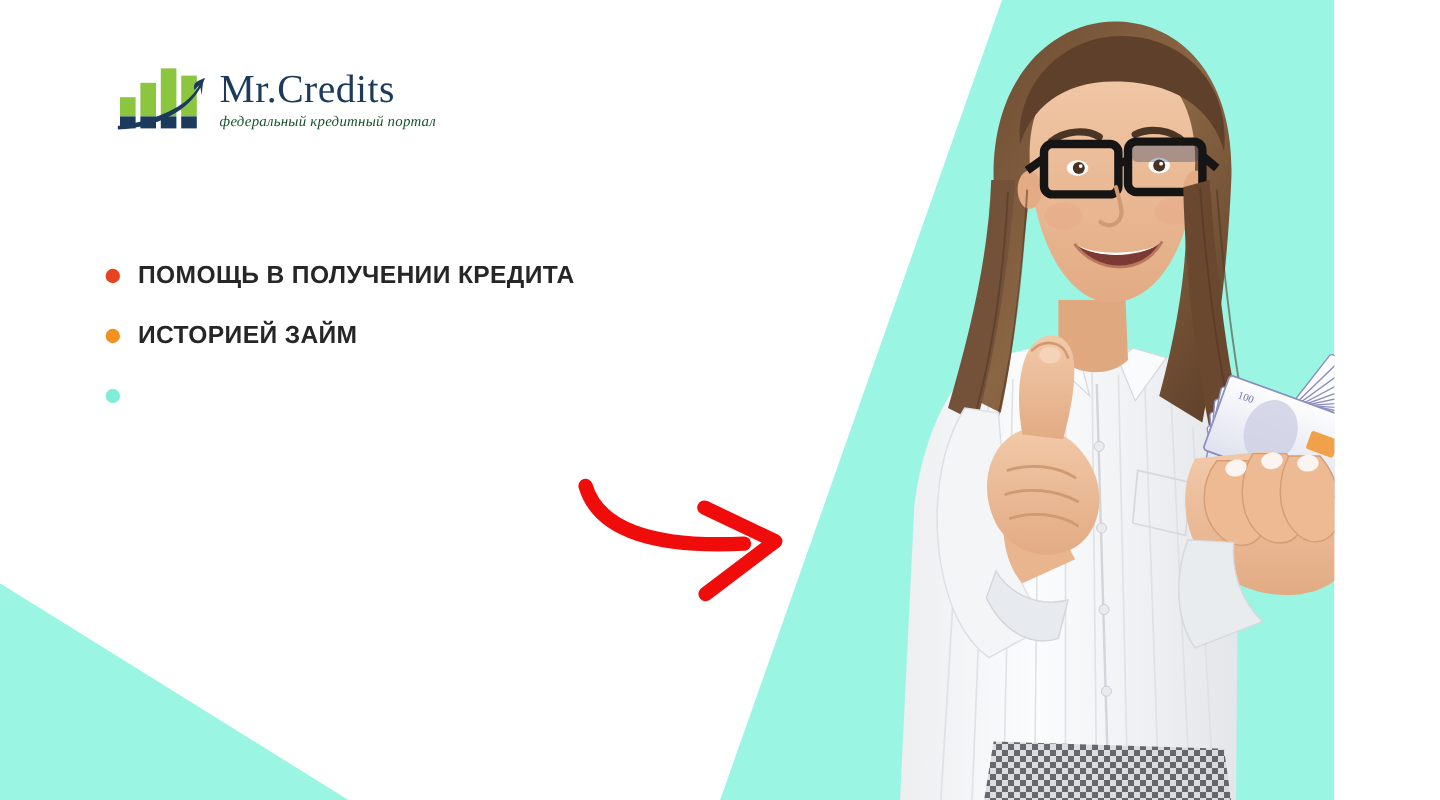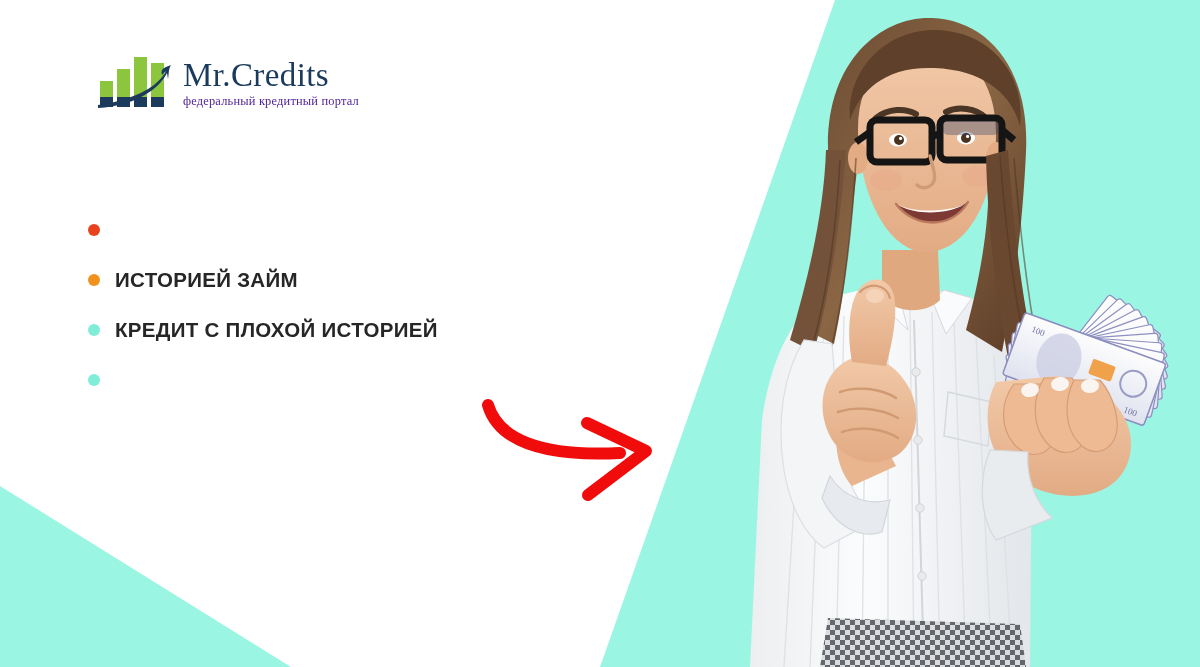--- a/index.html
+++ b/index.html
@@ -4,21 +4,21 @@
 <style>
   * { margin:0; padding:0; box-sizing:border-box; }
   html, body {
     width:1200px; height:667px;
     background:#ffffff;
     font-family:"Liberation Sans", sans-serif;
     overflow:hidden;
   }
   .banner {
     position:relative;
-    width:1200px; height:667px;
+    width:1112px; height:667px;
     background:#ffffff;
     overflow:hidden;
     padding-left:48px;
   }
 
   
   .bg-layer { position:absolute; inset:0; }
   .mint-band {
     position:absolute; inset:0;
     background:#9bf5e3;
@@ -42,23 +42,24 @@
   .logo-title {
     font-family:"Liberation Serif", serif;
     font-size:33px;
     letter-spacing:0.4px;
     color:#1b3a5c;
     line-height:1.0;
     white-space:nowrap;
   }
   .logo-sub {
     font-family:"Liberation Serif", serif;
+    font-style:italic;
     font-size:12.4px;
     letter-spacing:0.2px;
-    color:#4c1d95;
+    color:#14532d;
     line-height:1.1;
     margin-top:3px;
     white-space:nowrap;
   }
 
   
   .bullets {
     position:absolute;
     left:88px; top:205px;
     width:520px;
@@ -128,31 +129,28 @@
     <div class="logo-text">
       <div class="logo-title">Mr.Credits</div>
       <div class="logo-sub">федеральный кредитный портал</div>
     </div>
   </div>
 
   <div class="bullets">
 
     <div class="bullet-row">
       <span class="bullet-dot" style="background: rgb(232, 67, 31);"></span>
+      <span class="bullet-label">ПОМОЩЬ В ПОЛУЧЕНИИ КРЕДИТА</span>
     </div>
 
     <div class="bullet-row">
       <span class="bullet-dot" style="background: rgb(242, 146, 30);"></span>
       <span class="bullet-label">ИСТОРИЕЙ ЗАЙМ</span>
     </div>
 
-    <div class="bullet-row">
-      <span class="bullet-dot" style="background: rgb(127, 237, 216);"></span>
-      <span class="bullet-label">КРЕДИТ С ПЛОХОЙ ИСТОРИЕЙ</span>
-    </div>
 
     <div class="bullet-row">
       <span class="bullet-dot" style="background: rgb(127, 237, 216);"></span>
     </div>
 
   </div>
 
   <div class="arrow">
     <svg width="200" height="110" viewBox="0 0 200 110" xmlns="http://www.w3.org/2000/svg">
       <g fill="none" stroke="#f10c0c" stroke-linecap="round" stroke-linejoin="round">

